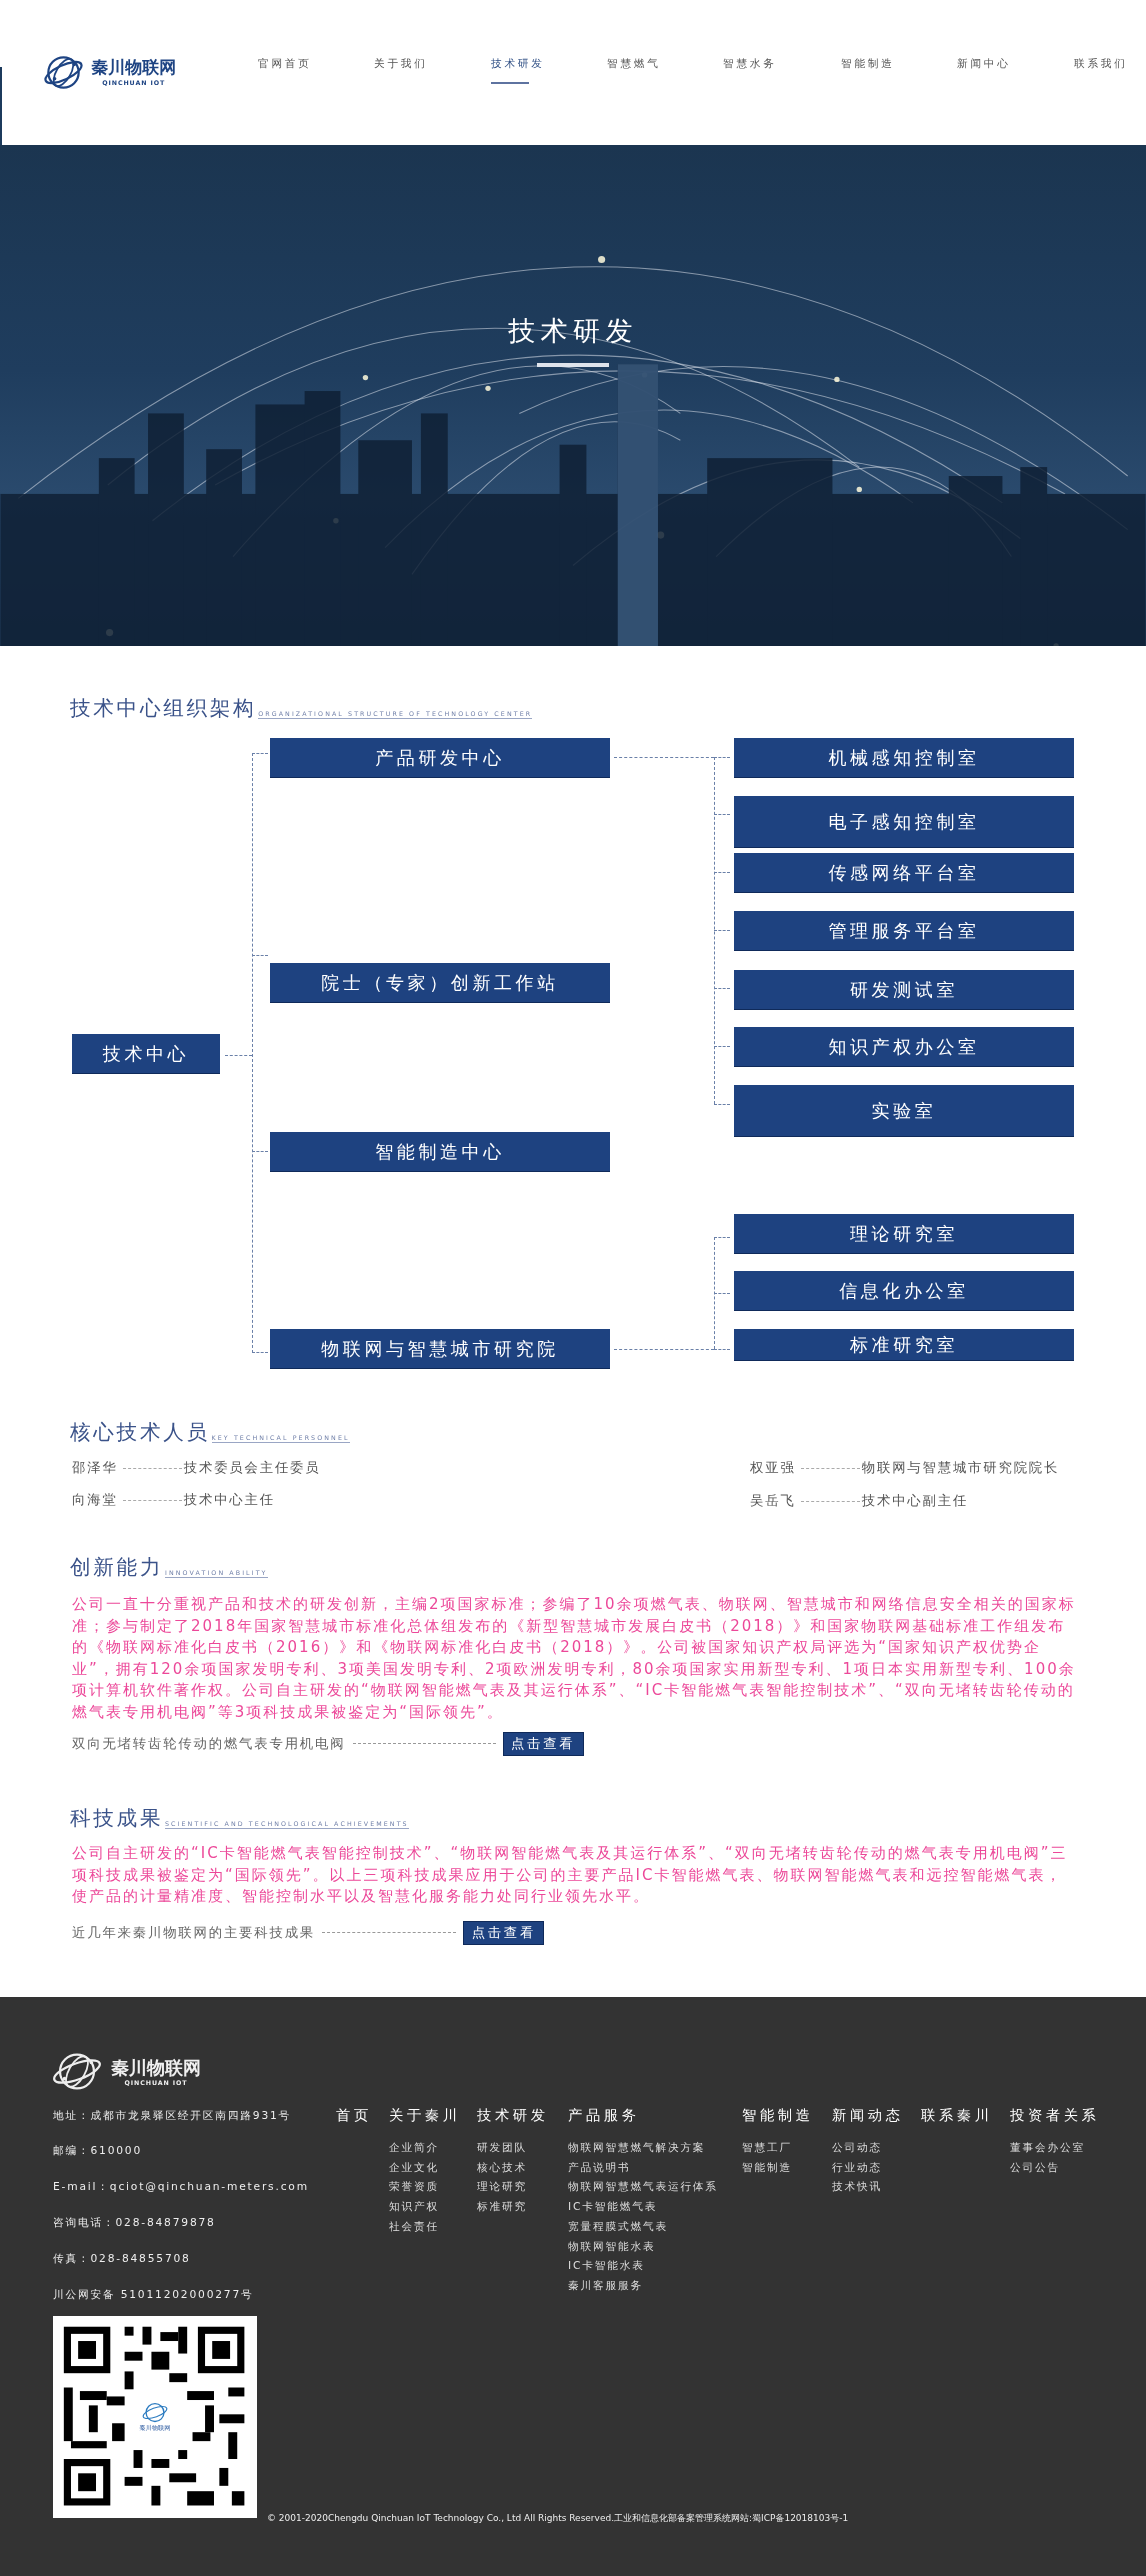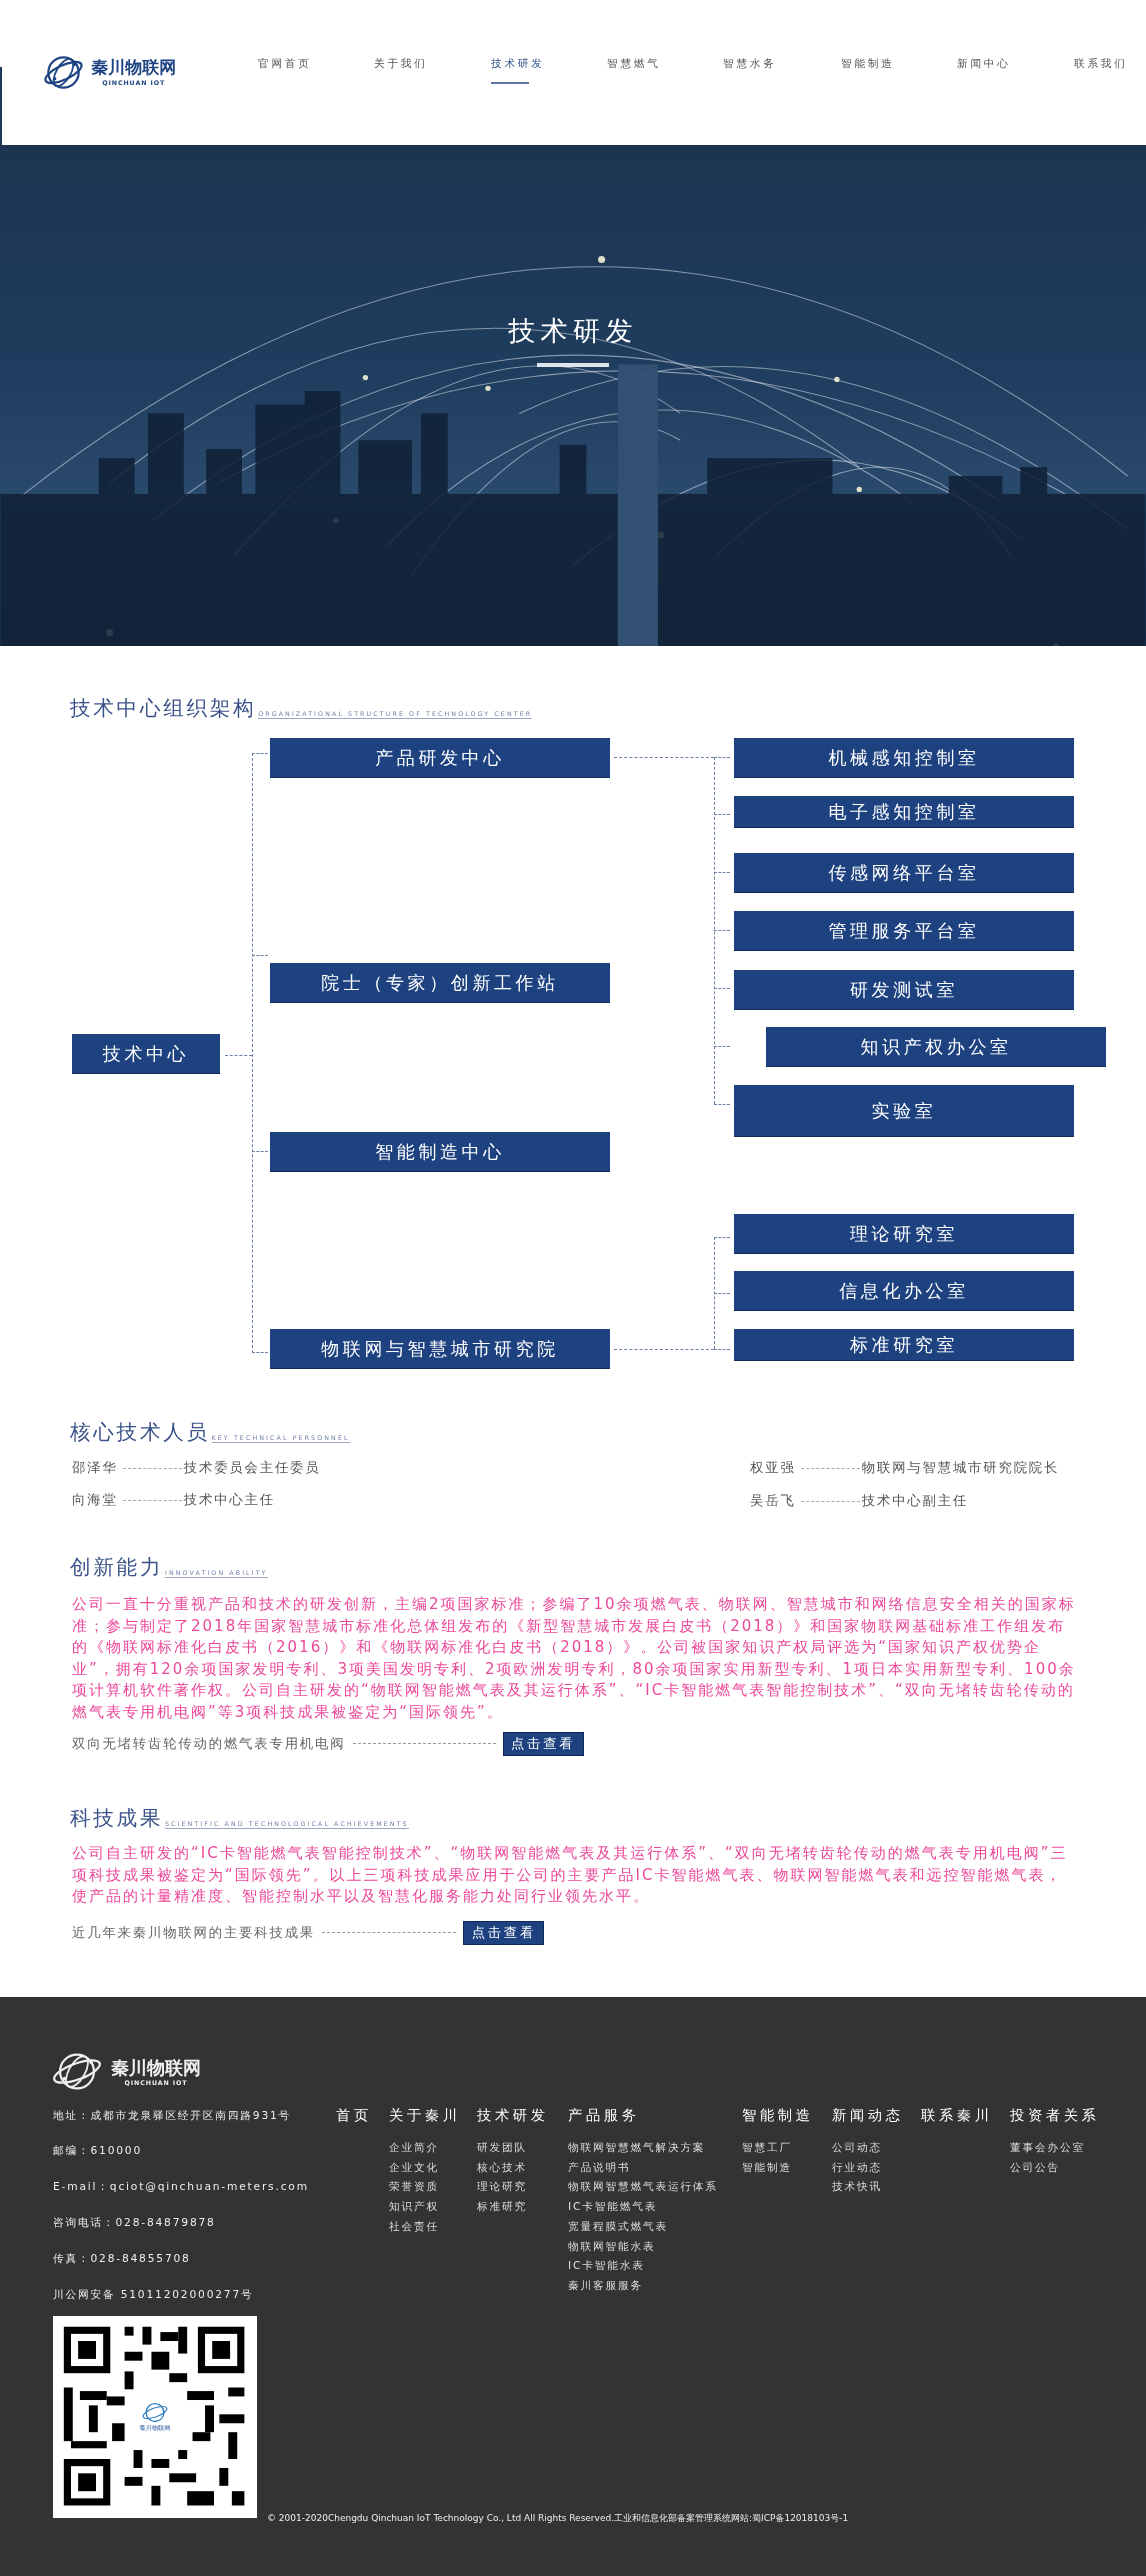--- a/index.html
+++ b/index.html
@@ -163,37 +163,37 @@
     <span>物联网与智慧城市研究院</span>
   </div>
 
 <div class="dh" style="left:614px; top:757px; width:100px;"></div>
 <div class="dv" style="left:714px; top:757px; height:347px;"></div>
 <div class="dh" style="left:714px; top:757px; width:16px;"></div>
 <div class="box" style="left:734px; top:738px; width:340px; height:40px;">
     <span>机械感知控制室</span>
   </div>
 <div class="dh" style="left:714px; top:814px; width:16px;"></div>
-<div class="box" style="left:734px; top:796px; width:340px; height:32px;">
+<div class="box" style="left:734px; top:796px; width:340px; height:52px;">
     <span>电子感知控制室</span>
   </div>
 <div class="dh" style="left:714px; top:872px; width:16px;"></div>
 <div class="box" style="left:734px; top:853px; width:340px; height:40px;">
     <span>传感网络平台室</span>
   </div>
 <div class="dh" style="left:714px; top:930px; width:16px;"></div>
 <div class="box" style="left:734px; top:911px; width:340px; height:40px;">
     <span>管理服务平台室</span>
   </div>
 <div class="dh" style="left:714px; top:988px; width:16px;"></div>
 <div class="box" style="left:734px; top:970px; width:340px; height:40px;">
     <span>研发测试室</span>
   </div>
 <div class="dh" style="left:714px; top:1046px; width:16px;"></div>
-<div class="box" style="left:734px; top:1027px; width:340px; height:40px;margin-left:32px;">
+<div class="box" style="left:734px; top:1027px; width:340px; height:40px;">
     <span>知识产权办公室</span>
   </div>
 <div class="dh" style="left:714px; top:1104px; width:16px;"></div>
 <div class="box" style="left:734px; top:1085px; width:340px; height:52px;">
     <span>实验室</span>
   </div>
 
 <div class="dh" style="left:614px; top:1349px; width:100px;"></div>
 <div class="dv" style="left:714px; top:1237px; height:112px;"></div>
 <div class="dh" style="left:714px; top:1237px; width:16px;"></div>

